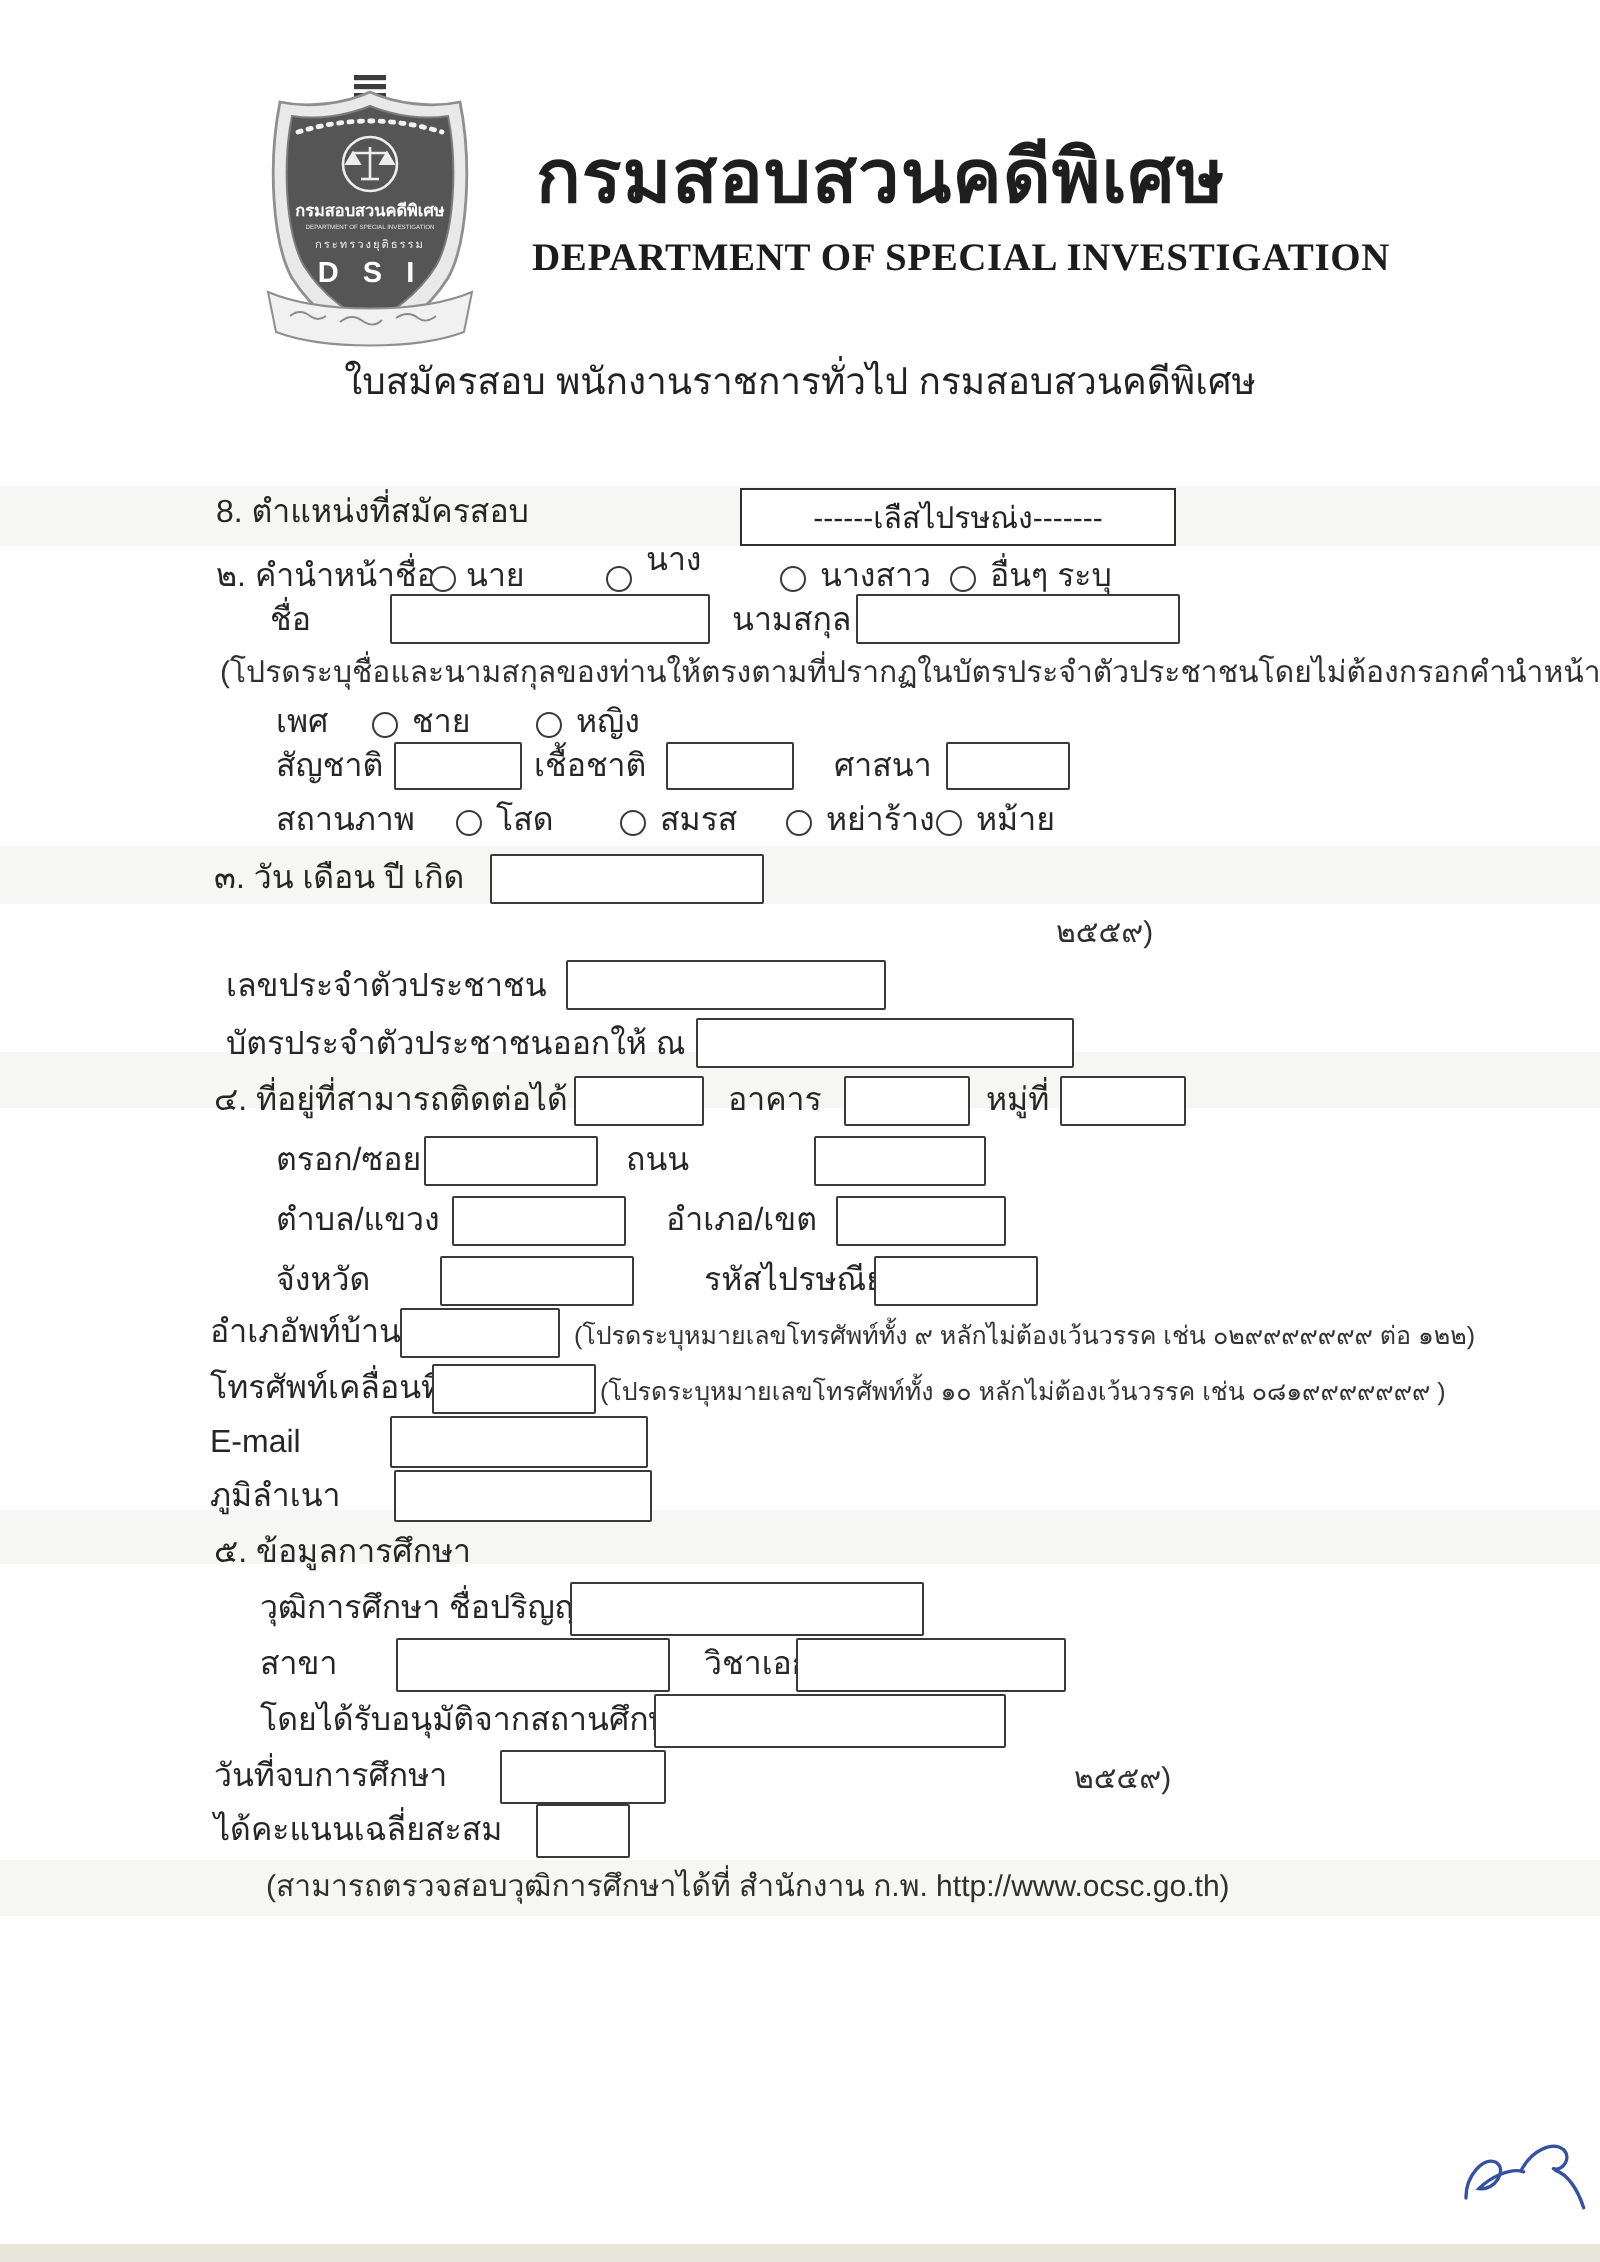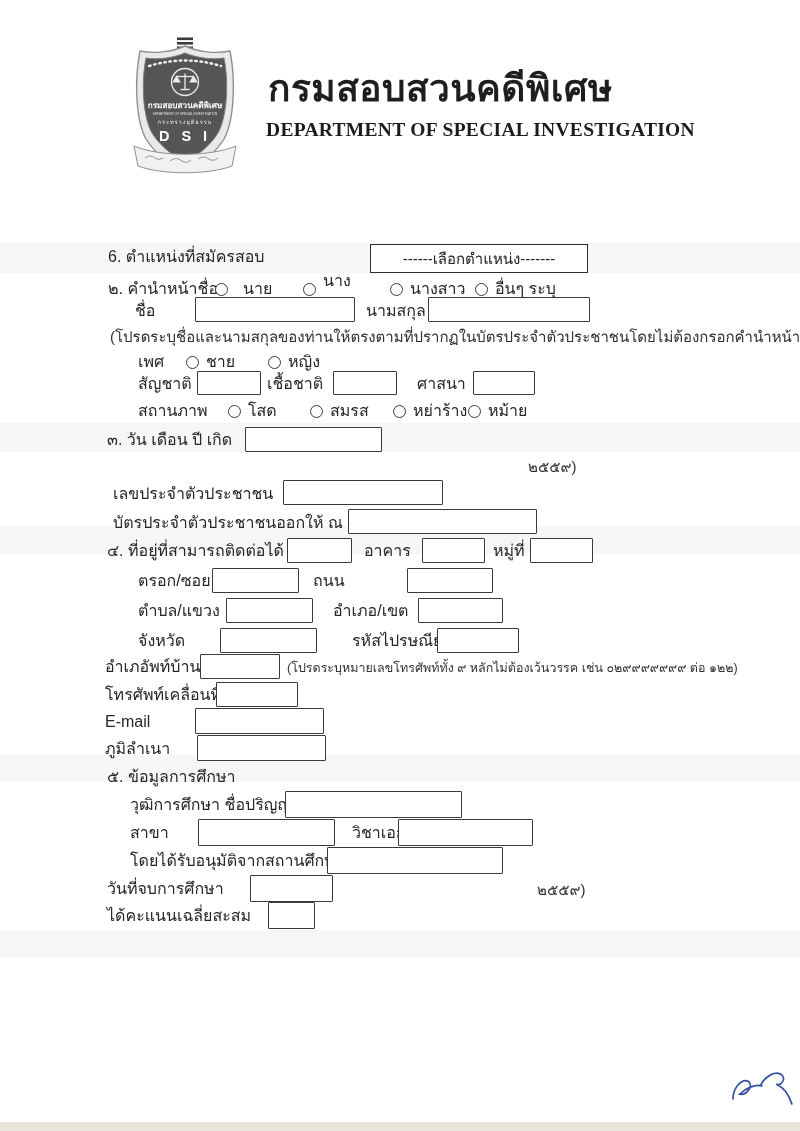--- a/index.html
+++ b/index.html
@@ -68,29 +68,30 @@
     <path d="M14,110 C40,121 90,121 116,110 L112,130 C88,139 42,139 18,130 Z" fill="#f1f1f1" stroke="#8f8f8f" stroke-width="1"></path>
     <g stroke="#8a8a8a" stroke-width="0.9" fill="none">
       <path d="M25,122 q5,-4 10,0 q4,3 8,0"></path>
       <path d="M50,125 q6,-5 12,0 q5,3 9,-1"></path>
       <path d="M78,123 q6,-4 11,0 q4,3 9,-1"></path>
     </g>
   </svg>
 
   <div class="org-th">กรมสอบสวนคดีพิเศษ</div>
   <div class="org-en">DEPARTMENT OF SPECIAL INVESTIGATION</div>
-
-  <div class="t" style="left:108px;top:247px">6. ตำแหน่งที่สมัครสอบ</div>
+  <div class="center-line" style="top:176px">ใบสมัครสอบ พนักงานราชการทั่วไป กรมสอบสวนคดีพิเศษ</div>
+
+  <div class="t" style="left:108px;top:247px">8. ตำแหน่งที่สมัครสอบ</div>
   <div class="select" style="left:370px;width:218px">
-    <span>------เลือกตำแหน่ง-------</span>
+    <span>------เลืสไปรษณ่ง-------</span>
   </div>
 
   <div class="t" style="left:108px;top:279px">๒. คำนำหน้าชื่อ</div>
   <span class="rd" style="left:215px;top:283px"></span>
-  <div class="t" style="left:243px;top:279px">นาย</div>
+  <div class="t" style="left:233px;top:279px">นาย</div>
   <span class="rd" style="left:303px;top:283px"></span>
   <div class="t" style="left:323px;top:271px">นาง</div>
   <span class="rd" style="left:390px;top:283px"></span>
   <div class="t" style="left:410px;top:279px">นางสาว</div>
   <span class="rd" style="left:475px;top:283px"></span>
   <div class="t" style="left:495px;top:279px">อื่นๆ ระบุ</div>
 
   <div class="t" style="left:135px;top:301px">ชื่อ</div>
   <div class="bx" style="left:195px;top:297px;width:160px;height:25px"></div>
   <div class="t" style="left:366px;top:301px">นามสกุล</div>
@@ -153,20 +154,21 @@
   <div class="bx" style="left:220px;top:628px;width:97px;height:25px"></div>
   <div class="t" style="left:352px;top:631px">รหัสไปรษณีย์</div>
   <div class="bx" style="left:437px;top:628px;width:82px;height:25px"></div>
 
   <div class="t" style="left:105px;top:657px">อำเภอัพท์บ้าน</div>
   <div class="bx" style="left:200px;top:654px;width:80px;height:25px"></div>
   <div class="small" style="left:287px;top:660px">(โปรดระบุหมายเลขโทรศัพท์ทั้ง ๙ หลักไม่ต้องเว้นวรรค เช่น ๐๒๙๙๙๙๙๙๙ ต่อ ๑๒๒)</div>
 
   <div class="t" style="left:105px;top:685px">โทรศัพท์เคลื่อนที่</div>
   <div class="bx" style="left:216px;top:682px;width:82px;height:25px"></div>
+  <div class="small" style="left:300px;top:688px">(โปรดระบุหมายเลขโทรศัพท์ทั้ง ๑๐ หลักไม่ต้องเว้นวรรค เช่น ๐๘๑๙๙๙๙๙๙๙ )</div>
 
   <div class="t" style="left:105px;top:712px">E-mail</div>
   <div class="bx" style="left:195px;top:708px;width:129px;height:26px"></div>
 
   <div class="t" style="left:105px;top:739px">ภูมิลำเนา</div>
   <div class="bx" style="left:197px;top:735px;width:129px;height:26px"></div>
 
   <div class="t" style="left:107px;top:767px">๕. ข้อมูลการศึกษา</div>
 
   <div class="t" style="left:130px;top:795px">วุฒิการศึกษา ชื่อปริญญา</div>
@@ -180,19 +182,20 @@
   <div class="t" style="left:130px;top:851px">โดยได้รับอนุมัติจากสถานศึกษาชื่อ</div>
   <div class="bx" style="left:327px;top:847px;width:176px;height:27px"></div>
 
   <div class="t" style="left:107px;top:879px">วันที่จบการศึกษา</div>
   <div class="bx" style="left:250px;top:875px;width:83px;height:27px"></div>
   <div class="note" style="left:537px;top:880px">๒๕๕๙)</div>
 
   <div class="t" style="left:107px;top:906px">ได้คะแนนเฉลี่ยสะสม</div>
   <div class="bx" style="left:268px;top:902px;width:47px;height:27px"></div>
 
+  <div class="note" style="left:133px;top:934px">(สามารถตรวจสอบวุฒิการศึกษาได้ที่ สำนักงาน ก.พ. http://www.ocsc.go.th)</div>
 
   <svg class="sig" viewBox="0 0 78 60" aria-hidden="true">
     <path d="M10,38 C11,27 21,18 27,22 C32,26 25,36 17,34 C23,29 34,25 40,28 M39,27 C45,18 56,14 61,19 C65,24 59,30 55,28 M56,29 C62,32 66,40 68,49" fill="none" stroke="#3552a0" stroke-width="1.7" stroke-linecap="round"></path>
   </svg>
 
   <div class="bottom-strip"></div>
 </div>
 
 </body></html>

